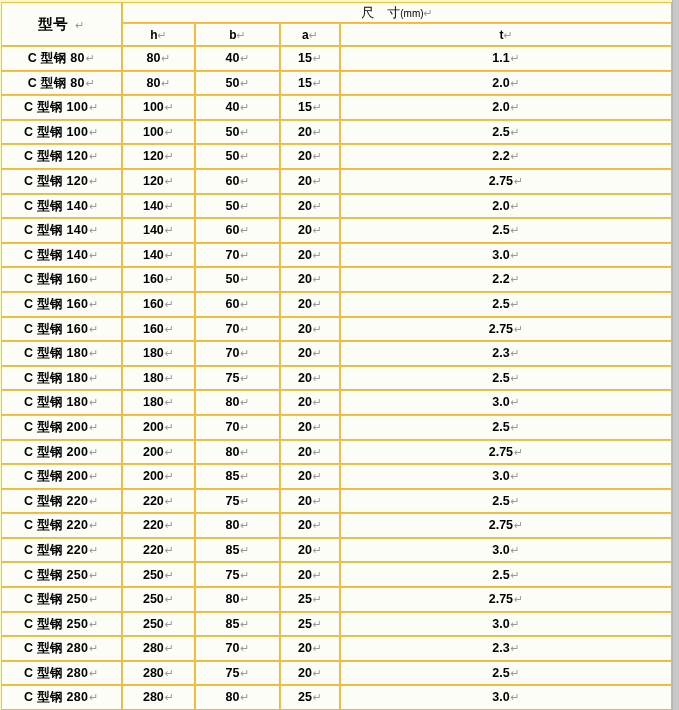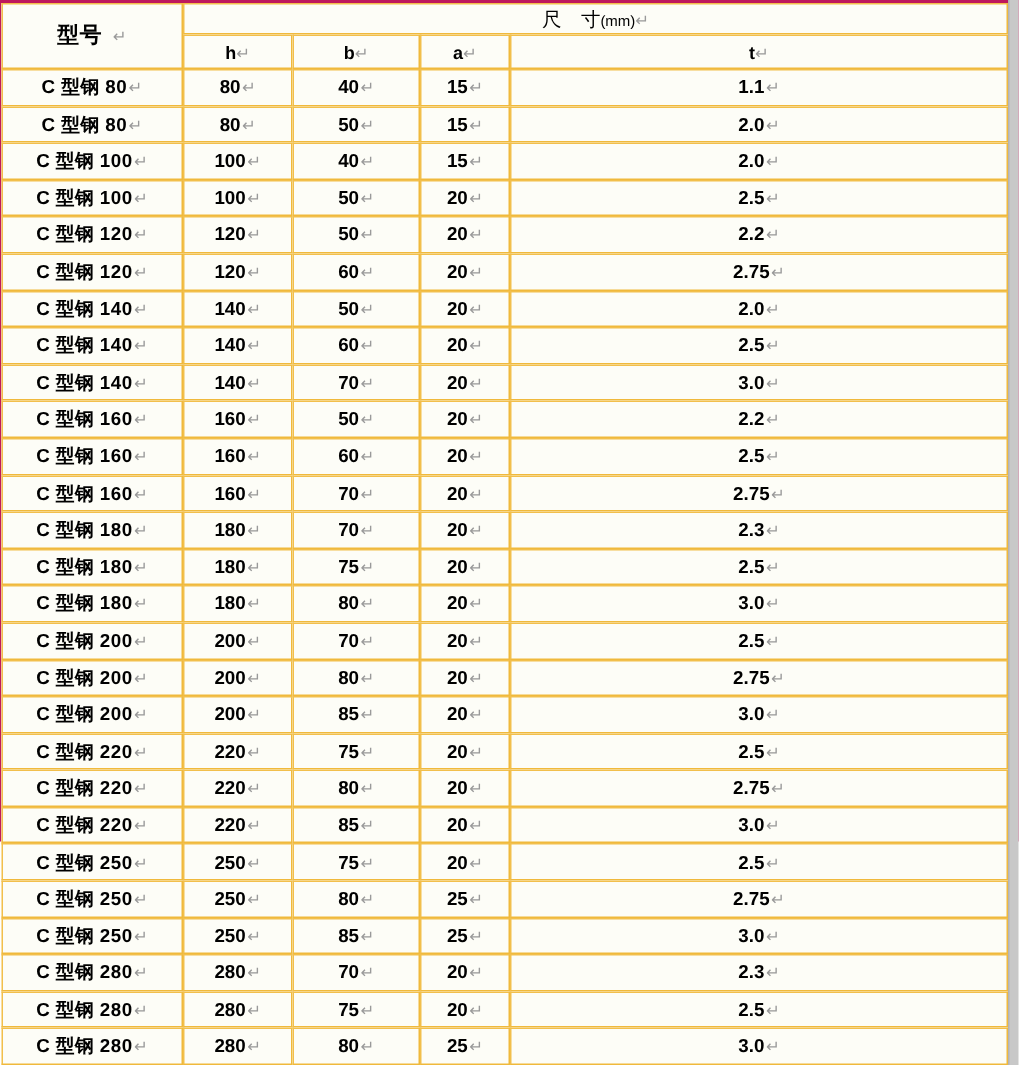--- a/index.html
+++ b/index.html
@@ -13,22 +13,22 @@
     font-family: "Liberation Sans", "DejaVu Sans", sans-serif;
     overflow: hidden;
     position: relative;
   }
 
   #page {
     position: absolute;
     left: 0;
     top: 0;
     width: 679px;
-    height: 561px;
-    background: #be185d;
+    height: 710px;
+    background: #fef9c3;
   }
 
   
   #right-edge {
     position: absolute;
     right: 0;
     top: 0;
     width: 6px;
     height: 710px;
     background: #c8c8c8;

